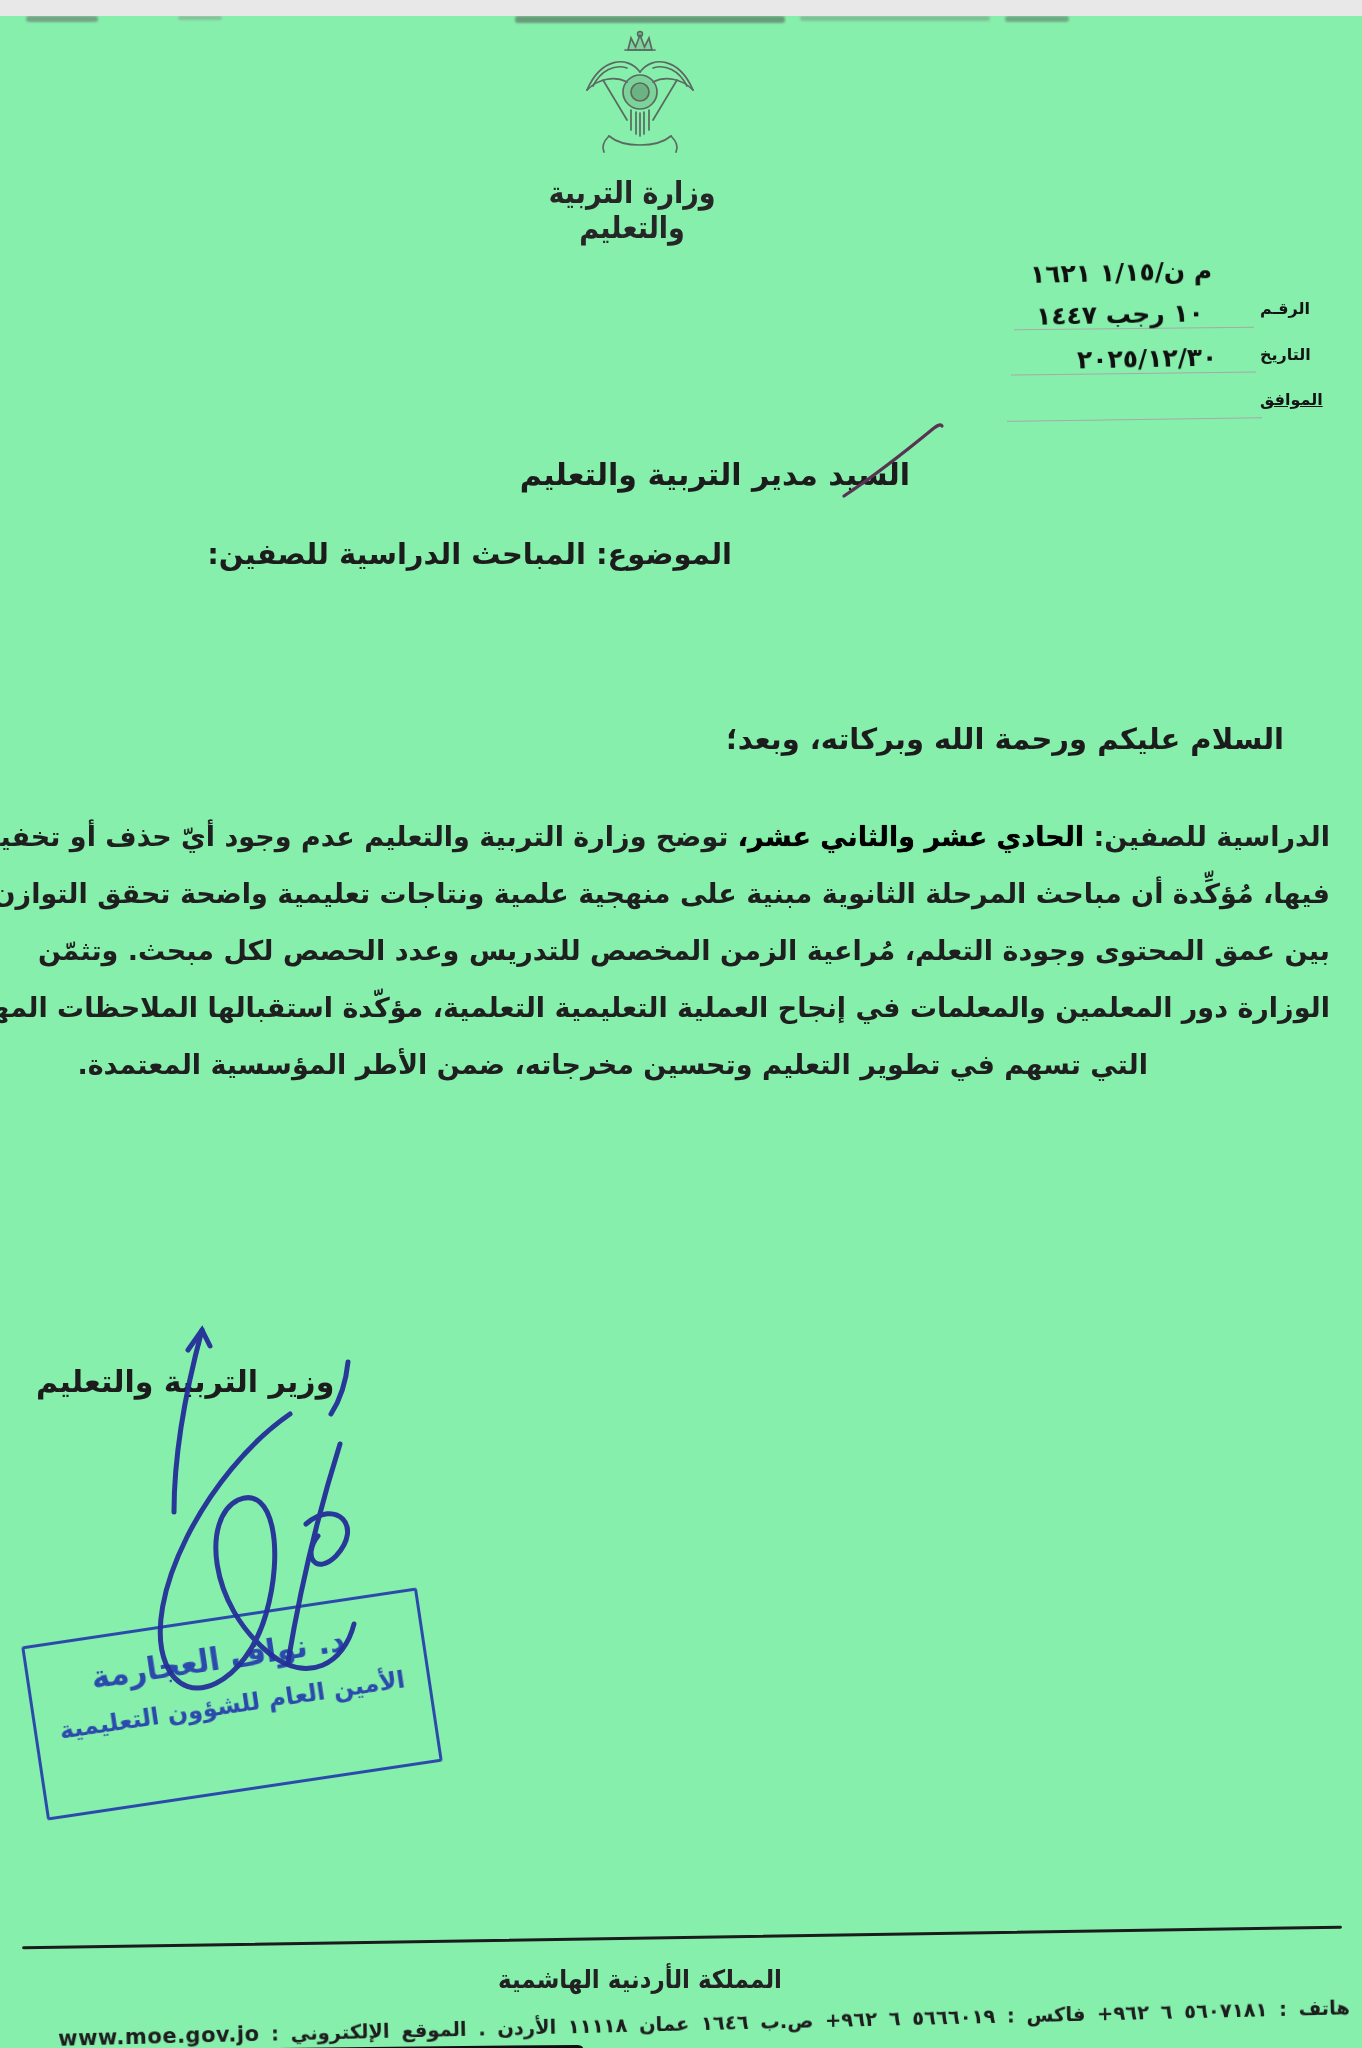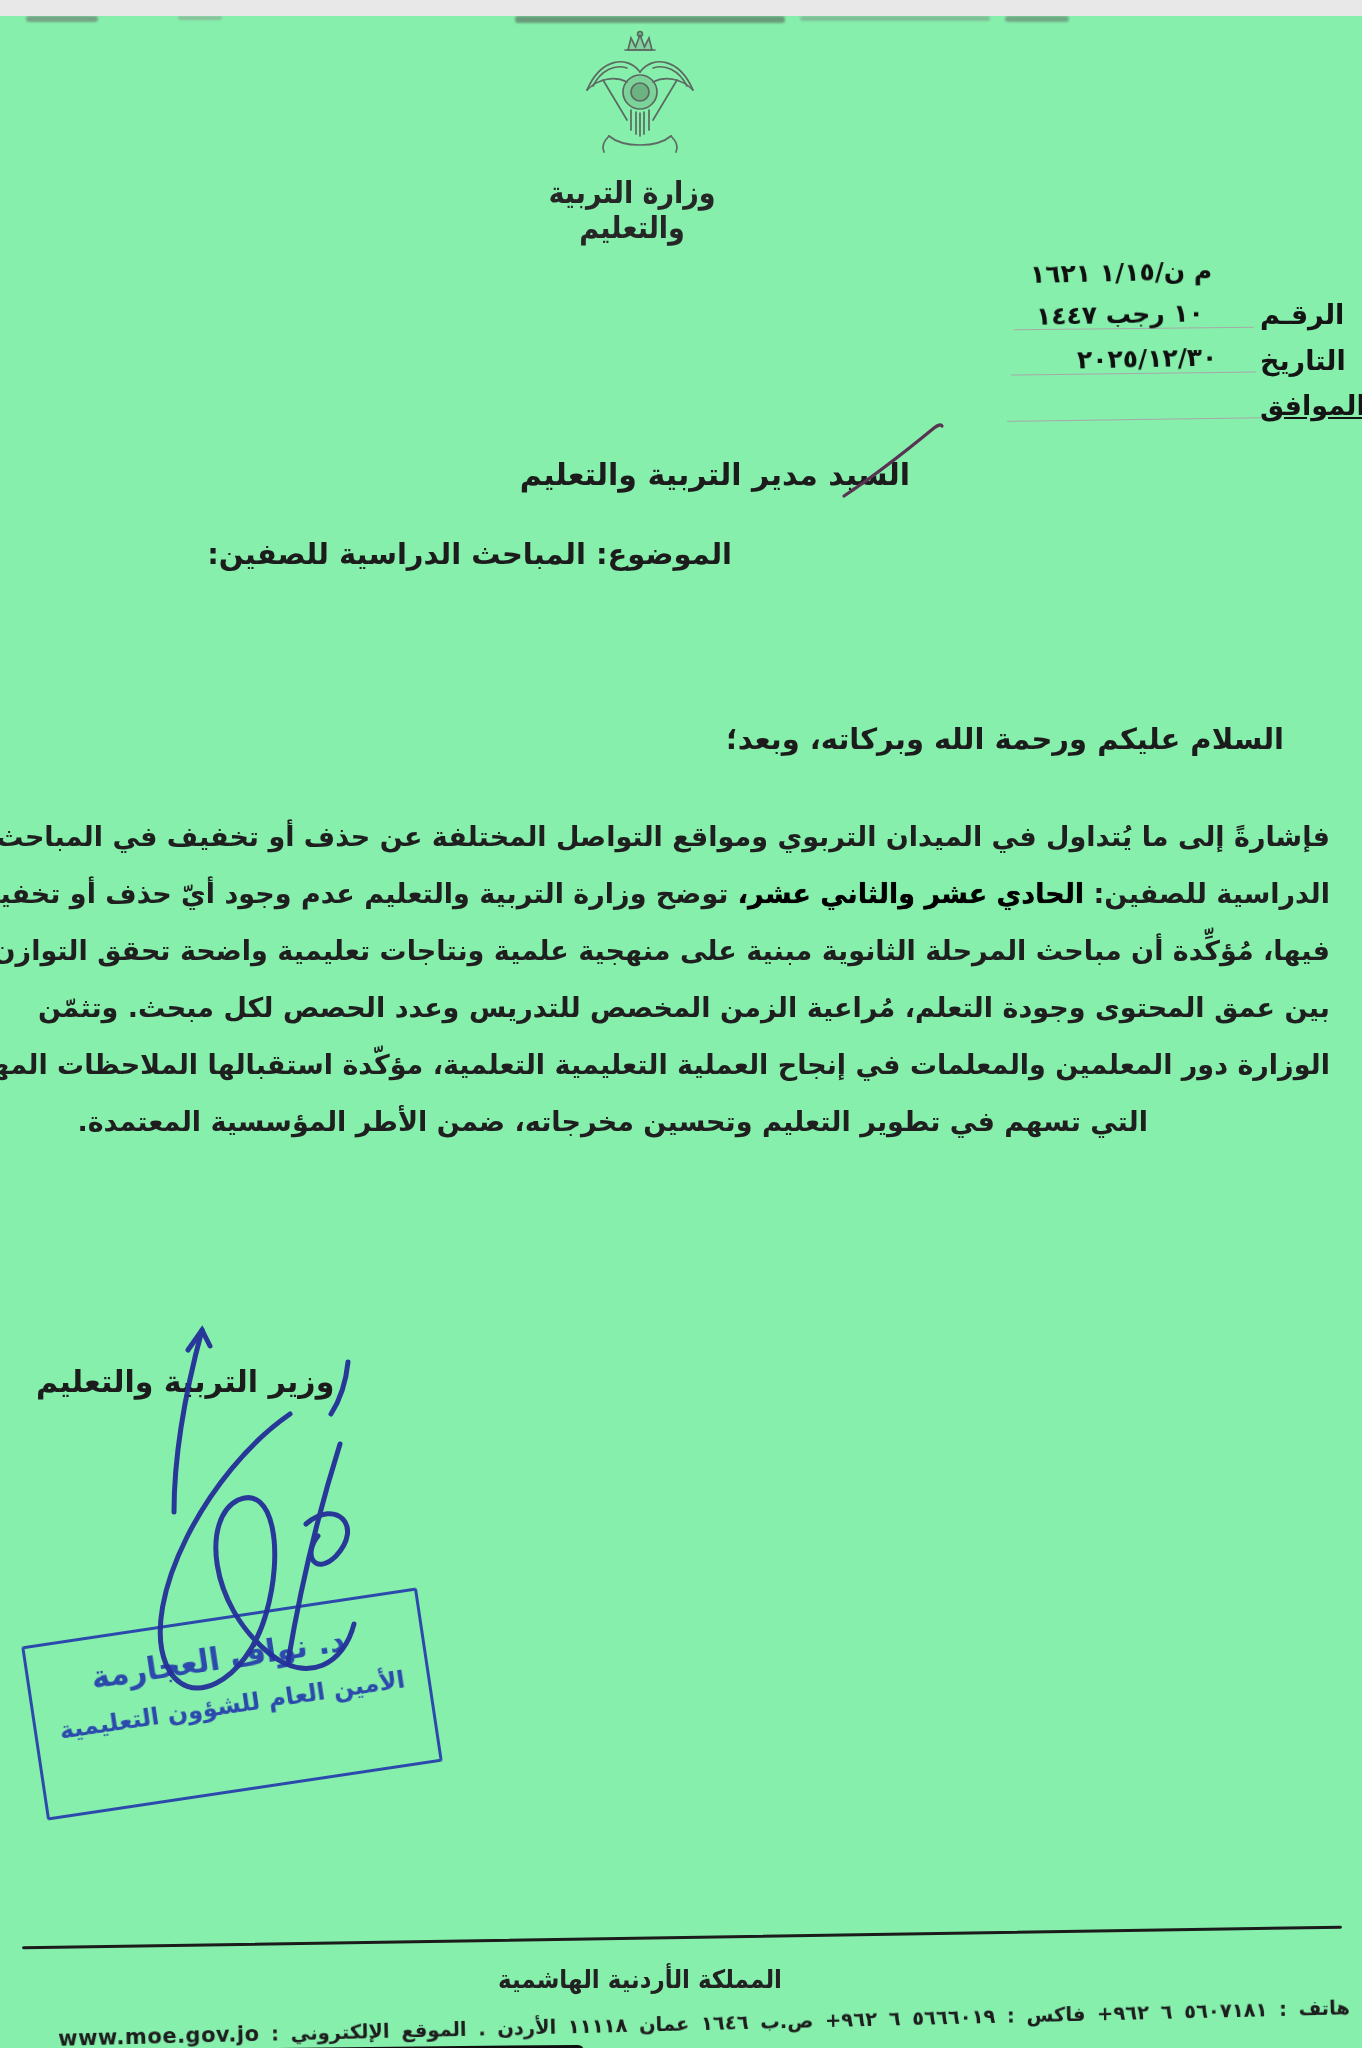--- a/index.html
+++ b/index.html
@@ -13,21 +13,21 @@
   .smudge{position:absolute;filter:blur(1.2px);border-radius:3px;}
   .bottom-bar{position:absolute;left:-6px;top:2035px;width:590px;height:14px;background:#0e0e0e;transform:rotate(-0.6deg);transform-origin:left center;border-radius:0 6px 4px 0;}
   
   .crest{left:575px;top:12px;width:130px;height:138px;}
   .ministry-callig{
     left:492px;top:163px;width:280px;text-align:center;
     font-weight:bold;font-size:27px;letter-spacing:-1.5px;color:#262626;
     transform:scaleY(1.12);filter:blur(.35px);
   }
   
-  .ref-label{right:22px;width:80px;text-align:right;font-weight:bold;font-size:27px;color:#151515;}
+  .ref-label{right:22px;width:80px;font-weight:bold;font-size:16px;color:#151515;}
   .ref-line{height:0;border-bottom:1.6px solid #a8a8a8;}
   .ref-value{font-weight:bold;font-size:25px;color:#101010;transform:rotate(-1.2deg);white-space:nowrap;filter:blur(.2px);}
   
   .rtl{direction:rtl;unicode-bidi:embed;}
   .addressee{right:452px;top:441px;font-weight:bold;font-size:30px;white-space:nowrap;filter:blur(.15px);}
   .subject1{right:630px;top:521px;font-weight:bold;font-size:29px;white-space:nowrap;filter:blur(.15px);}
   .subject2{left:48px;top:612px;font-weight:bold;font-size:29px;white-space:nowrap;filter:blur(.15px);}
   .salutation{right:78px;top:706px;font-weight:bold;font-size:29px;white-space:nowrap;filter:blur(.15px);}
   .body-block{left:38px;right:32px;top:796px;font-size:27px;font-weight:bold;color:#1f1f1f;filter:blur(.18px);}
   .body-line{direction:rtl;text-align:justify;text-align-last:justify;height:57px;line-height:50px;white-space:nowrap;}
@@ -116,21 +116,20 @@
   <div class="abs addressee rtl">السيد مدير التربية والتعليم</div>
   <svg class="abs pen-layer" viewBox="0 0 115 90" fill="none">
     <path d="M6,82 C30,66 62,42 96,14 C100,11 103,10 104,12" stroke="#583352" stroke-width="3.2" stroke-linecap="round"></path>
   </svg>
 
   <div class="abs subject1 rtl">الموضوع: المباحث الدراسية للصفين:</div>
 
   <div class="abs salutation rtl">السلام عليكم ورحمة الله وبركاته، وبعد؛</div>
 
   <div class="abs body-block">
-    <div class="body-line">فإشارةً إلى ما يُتداول في الميدان التربوي ومواقع التواصل المختلفة عن حذف أو تخفيف في المباحث</div>
     <div class="body-line"><span>الدراسية للصفين:</span> <span class="emph">الحادي عشر والثاني عشر،</span> <span>توضح وزارة التربية والتعليم عدم وجود أيّ حذف أو تخفيف</span></div>
     <div class="body-line">فيها، مُؤكِّدة أن مباحث المرحلة الثانوية مبنية على منهجية علمية ونتاجات تعليمية واضحة تحقق التوازن</div>
     <div class="body-line">بين عمق المحتوى وجودة التعلم، مُراعية الزمن المخصص للتدريس وعدد الحصص لكل مبحث. وتثمّن</div>
     <div class="body-line">الوزارة دور المعلمين والمعلمات في إنجاح العملية التعليمية التعلمية، مؤكّدة استقبالها الملاحظات المهنية</div>
     <div class="body-line last">التي تسهم في تطوير التعليم وتحسين مخرجاته، ضمن الأطر المؤسسية المعتمدة.</div>
   </div>
 
 
   <div class="abs minister-title rtl">وزير التربية والتعليم</div>
 

